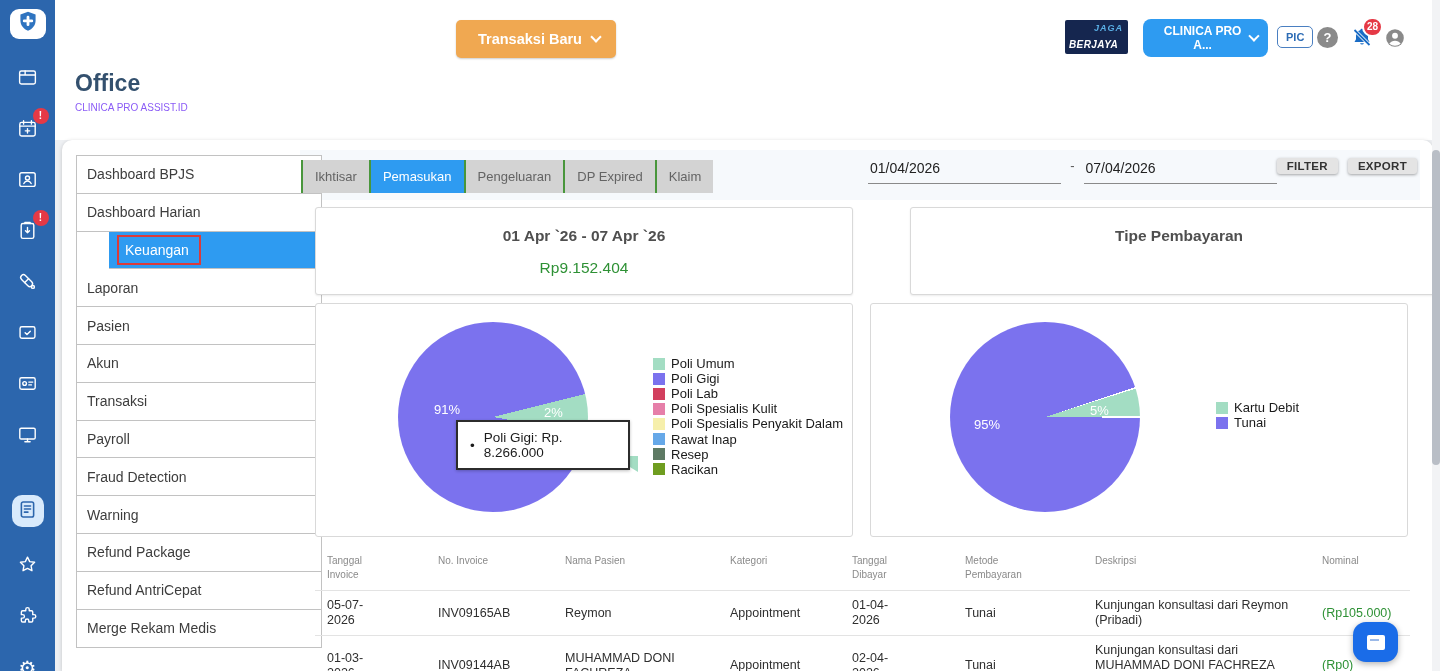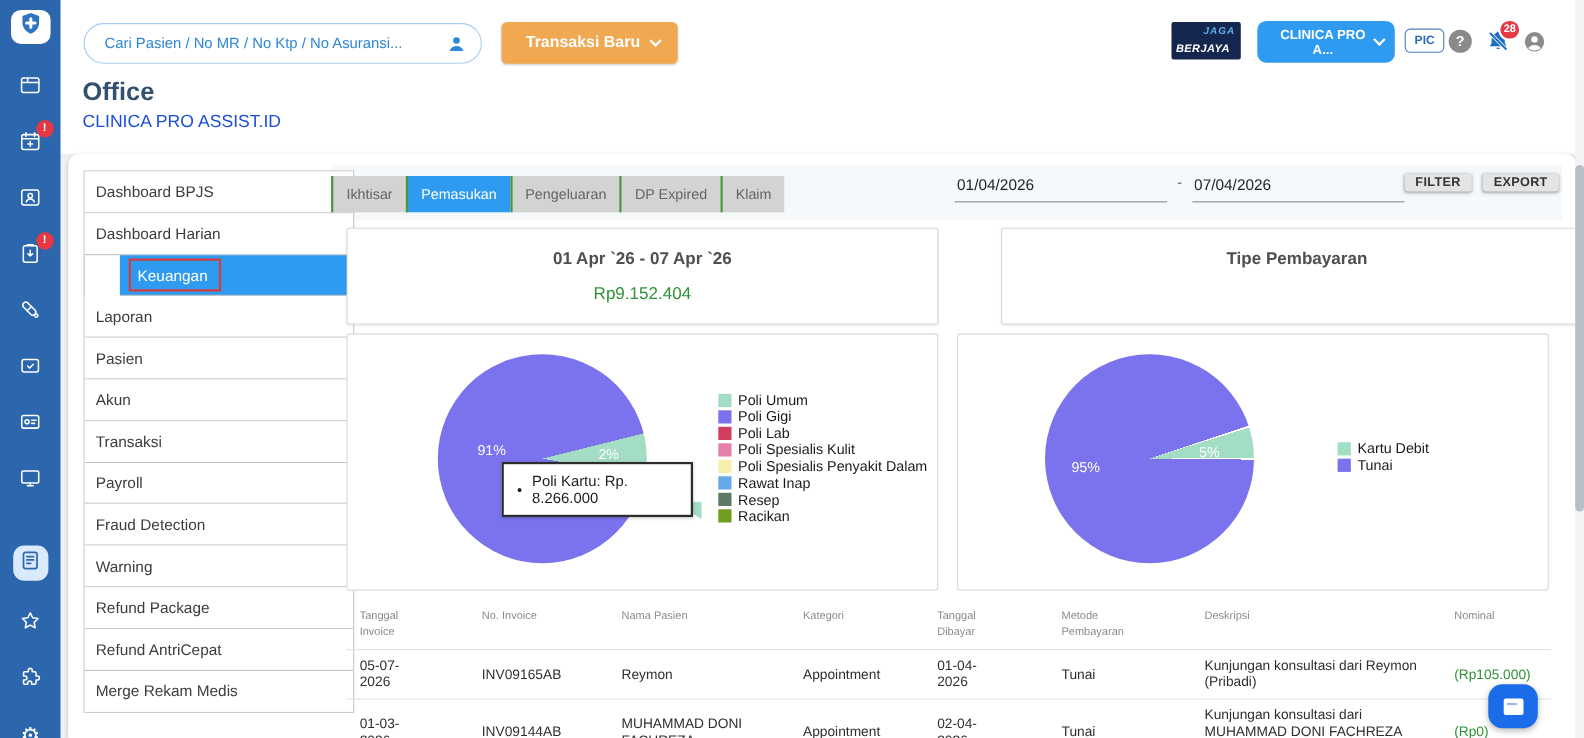--- a/index.html
+++ b/index.html
@@ -56,21 +56,21 @@
     border-radius:5px; color:#2d6cb5; font-size:11px; font-weight:bold; background:#fff; cursor:pointer; }
   .help-circle { position:absolute; left:1317px; top:27px; width:21px; height:21px; background:#8a8a8a;
     border-radius:50%; color:#fff; font-weight:bold; font-size:13px; text-align:center; line-height:21px; cursor:pointer; }
   .bell-wrap { position:absolute; left:1350px; top:26px; width:24px; height:24px; cursor:pointer; }
   .notif-badge { position:absolute; left:1362px; top:17px; min-width:20px; height:20px; padding:0 3px;
     background:#e53946; border:2px solid #fff; border-radius:10px; color:#fff; font-size:10px;
     font-weight:bold; text-align:center; line-height:16px; z-index:5; }
   .account-icon { position:absolute; left:1384px; top:27px; width:22px; height:22px; cursor:pointer; }
 
   .page-title { position:absolute; left:75px; top:70px; font-size:23px; font-weight:bold; color:#33506e; }
-  .page-subtitle { position:absolute; left:75px; top:102px; font-size:16px; color:#1d4ed8; }
+  .page-subtitle { position:absolute; left:75px; top:102px; font-size:10px; color:#8b5cf6; }
 
   
   .card { position:absolute; left:62px; top:140px; width:1371px; height:531px; background:#fff;
     border-radius:10px 10px 0 0; box-shadow:0 1px 4px rgba(0,0,0,.18); }
   .toolstrip { position:absolute; left:238px; top:10px; width:1120px; height:50px; background:#f6f9fc; }
 
   
   .menu { position:absolute; left:14px; top:15px; width:246px; border:1px solid #c2c2c2; background:#fff; }
   .menu-item { height:37.8px; display:flex; align-items:center; padding-left:10px; font-size:14px;
     color:#3d3d3d; border-bottom:1px solid #c2c2c2; cursor:pointer; background:#fff; }
@@ -233,29 +233,20 @@
           <span><svg viewBox="0 0 24 24" fill="none" stroke="#fff" stroke-width="1.6" stroke-linecap="round" stroke-linejoin="round" width="21" height="21">
               <path d="M12 3a2 2 0 0 0-2 2v1.5H6.5A1.5 1.5 0 0 0 5 8v3h1.5a2 2 0 0 1 0 4H5v3a1.5 1.5 0 0 0 1.5 1.5h3V18a2 2 0 0 1 4 0v1.5h3A1.5 1.5 0 0 0 18 18v-3h1.5a2 2 0 0 0 0-4H18V8a1.5 1.5 0 0 0-1.5-1.5H14V5a2 2 0 0 0-2-2z"></path>
             </svg></span>
         </div>
         <div class="rail-btn">
           <span><span class="glyph">⚙</span></span>
         </div>
       </div>
   </aside>
 
-  <div class="search-pill">
-    <input type="text" placeholder="Cari Pasien / No MR / No Ktp / No Asuransi..." style="">
-    <span class="search-person">
-      <svg width="20" height="20" viewBox="0 0 24 24">
-          <circle cx="12" cy="8.2" r="3.6" fill="#2e86d8"></circle>
-          <path d="M4.5 19.5c1.2-3.6 4-5.4 7.5-5.4s6.3 1.8 7.5 5.4z" fill="#2e86d8"></path>
-        </svg>
-    </span>
-  </div>
 
   <button class="btn-orange">
     <span>Transaksi Baru</span>
     <span class="chev"></span>
   </button>
 
   <div class="brand-logo">
     <span class="jaga">JAGA</span>
     <span class="berjaya">BERJAYA</span>
   </div>
@@ -361,21 +352,21 @@
       <div class="h-title">Tipe Pembayaran</div>
     </section>
 
     <section class="cbox left">
       <div class="pie pie1" style="background: conic-gradient(rgb(123, 114, 238) 0deg, rgb(123, 114, 238) 76deg, rgb(163, 221, 195) 76deg, rgb(163, 221, 195) 100deg, rgb(123, 114, 238) 100deg, rgb(123, 114, 238) 360deg);"></div>
       <span class="pct" style="left:118px; top:98px;">91%</span>
       <span class="pct" style="left:228px; top:101px;">2%</span>
       <div class="teal-patch" style="background: rgb(163, 221, 195);"></div>
       <div class="tooltip">
         <span>•</span>
-        <span>Poli Kartu: Rp. 8.266.000</span>
+        <span>Poli Gigi: Rp. 8.266.000</span>
       </div>
       <div class="legend legend-0">
           <div class="lg-item">
             <span class="lg-swatch" style="background: rgb(163, 221, 195);"></span>
             <span class="lg-label">Poli Umum</span>
           </div>
           <div class="lg-item">
             <span class="lg-swatch" style="background: rgb(123, 114, 238);"></span>
             <span class="lg-label">Poli Gigi</span>
           </div>

